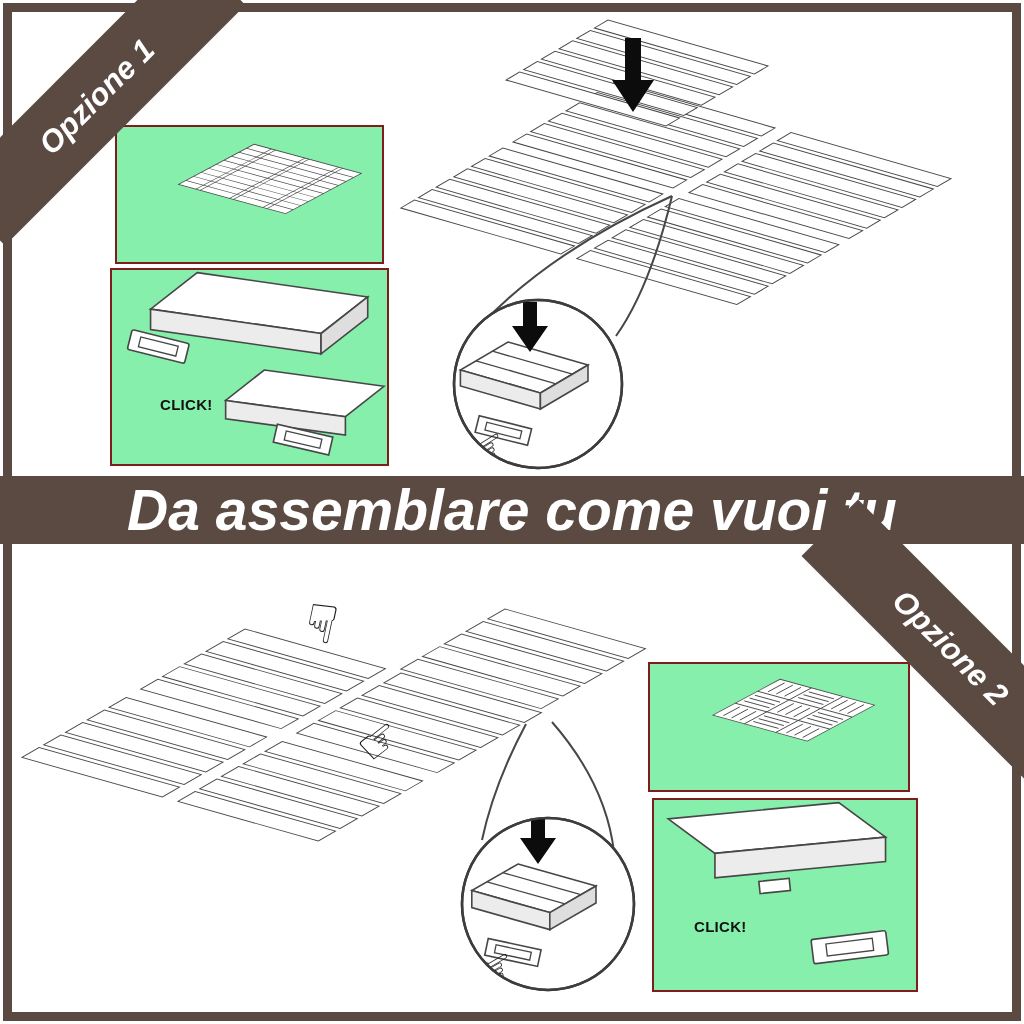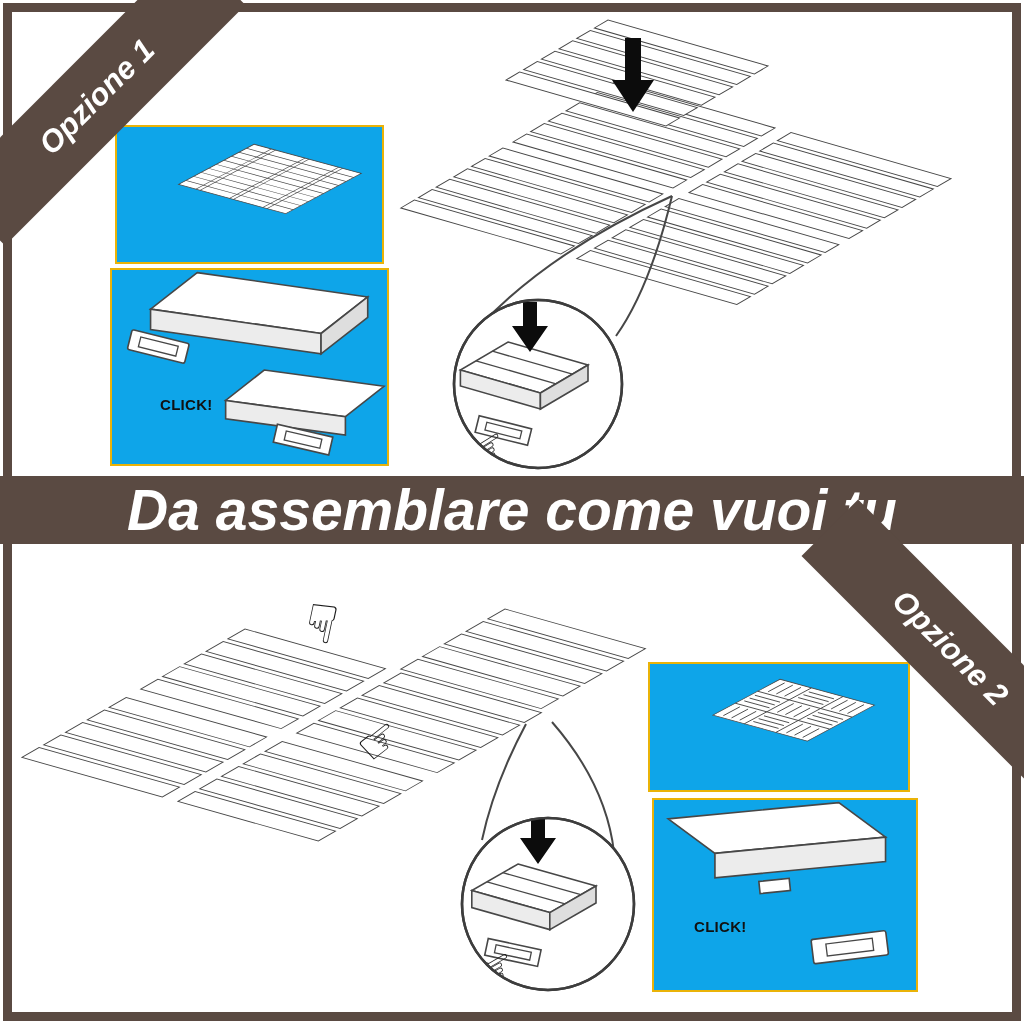--- a/index.html
+++ b/index.html
@@ -12,21 +12,21 @@
   .banner{position:absolute;left:0;right:0;top:476px;height:68px;background:#5a4a42;z-index:30;
           display:flex;align-items:center;justify-content:center;}
   .banner span{color:#fff;font-style:italic;font-weight:bold;font-size:57px;letter-spacing:0px;}
   
   .ribbon{position:absolute;width:340px;height:80px;background:#5a4a42;z-index:40;
           display:flex;align-items:center;justify-content:center;}
   .ribbon span{color:#fff;font-style:italic;font-weight:bold;font-size:31px;}
   .r1{left:-73px;top:57px;transform:rotate(-45deg);}
   .r2{left:780px;top:608px;transform:rotate(45deg);}
   
-  .inset{position:absolute;background:#0ea5e9;border:2px solid #eab308;z-index:10;}
+  .inset{position:absolute;background:#86efac;border:2px solid #7f1d1d;z-index:10;}
   .inset svg{display:block;width:100%;height:100%;}
   .click{position:absolute;font-weight:bold;font-size:15px;letter-spacing:.3px;color:#111;}
   
   .s{fill:#ffffff;stroke:#474747;stroke-width:1.6;}
   .sf{fill:#ececec;stroke:#474747;stroke-width:1.6;}
   .sf2{fill:#dedede;stroke:#474747;stroke-width:1.6;}
   .lnf{fill:#ffffff;stroke:#474747;stroke-width:1.3;}
   line{stroke:#474747;stroke-width:1.3;}
   .ldr{fill:none;stroke:#474747;stroke-width:2;}
   .callout{fill:#ffffff;stroke:#3d3d3d;stroke-width:2.5;}

